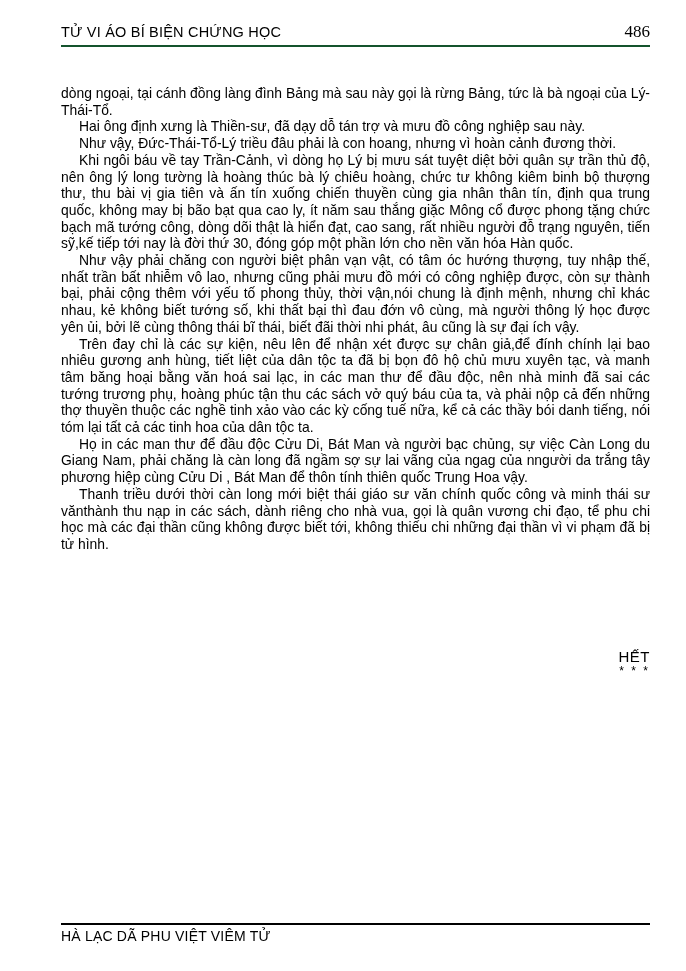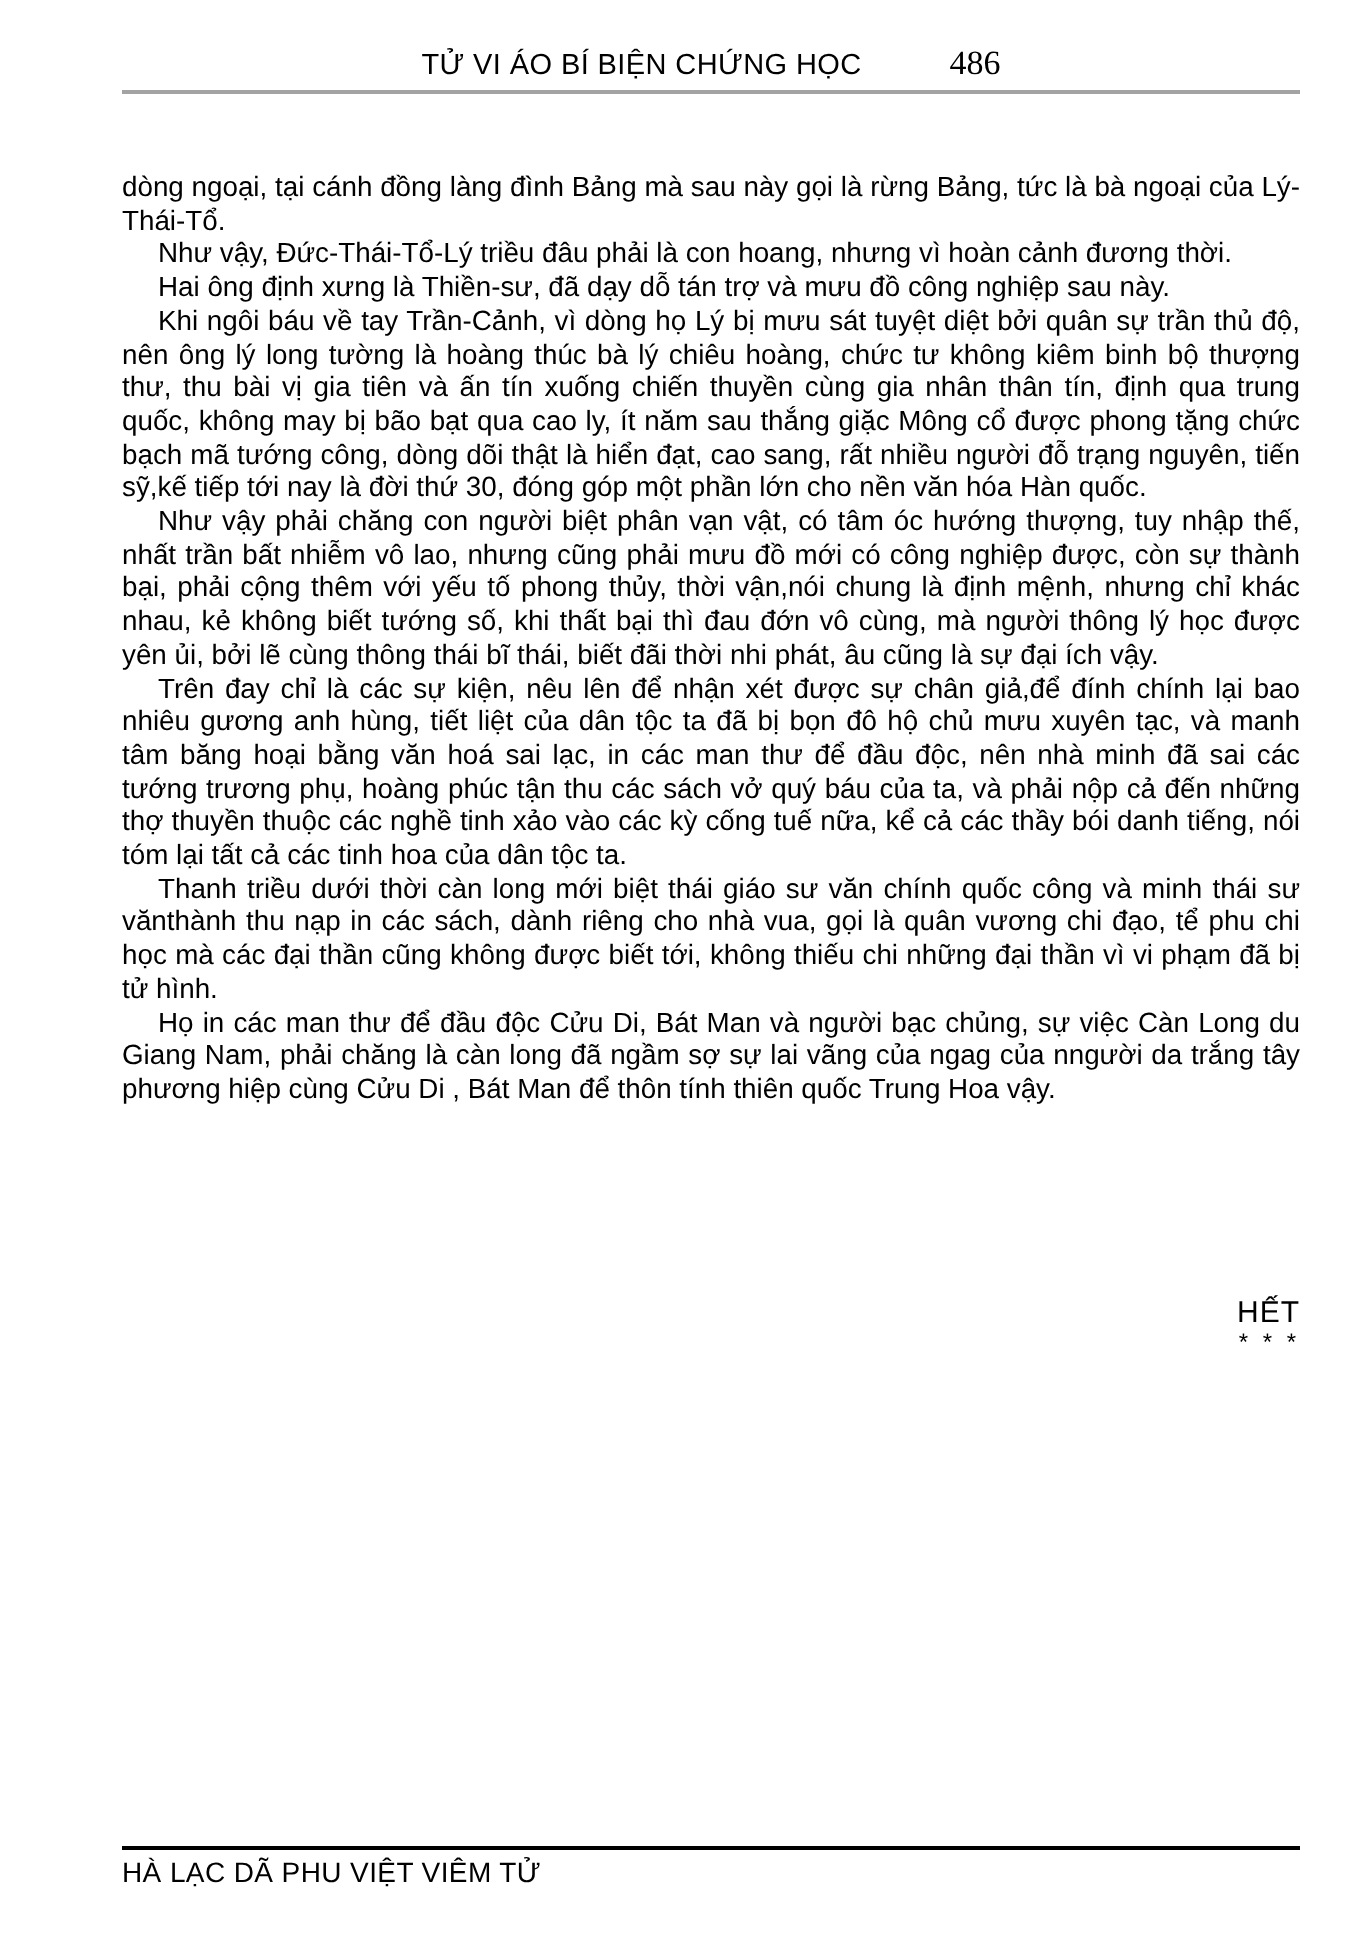--- a/index.html
+++ b/index.html
@@ -15,23 +15,23 @@
     color: #000000;
     font-family: "Liberation Sans", sans-serif;
     overflow: hidden;
   }
   .page-header {
     position: absolute;
     top: 22px;
     left: 61px;
     right: 36px;
     display: flex;
-    justify-content: center;
+    justify-content: space-between;
     align-items: baseline;
-    border-bottom: 2px solid #a3a3a3;
+    border-bottom: 2px solid #14532d;
     padding-bottom: 3px;
   }
   .page-title {
     font-size: 14.5px;
     letter-spacing: 0.2px;
     white-space: nowrap;
   }
   .page-number {
     font-family: "Liberation Serif", serif;
     font-size: 17px;
@@ -87,27 +87,27 @@
 
 <div class="page">
 
   <div class="page-header">
     <span class="page-title">TỬ VI ÁO BÍ BIỆN CHỨNG HỌC</span>
     <span class="page-number">486</span>
   </div>
 
   <div class="body-text">
     <p class="continuation">dòng ngoại, tại cánh đồng làng đình Bảng mà sau này gọi là rừng Bảng, tức là bà ngoại của Lý-Thái-Tổ.</p>
+    <p>Hai ông định xưng là Thiền-sư, đã dạy dỗ tán trợ và mưu đồ công nghiệp sau này.</p>
     <p>Như vậy, Đức-Thái-Tổ-Lý triều đâu phải là con hoang, nhưng vì hoàn cảnh đương thời.</p>
-    <p>Hai ông định xưng là Thiền-sư, đã dạy dỗ tán trợ và mưu đồ công nghiệp sau này.</p>
     <p>Khi ngôi báu về tay Trần-Cảnh, vì dòng họ Lý bị mưu sát tuyệt diệt bởi quân sự trần thủ độ, nên ông lý long tường là hoàng thúc bà lý chiêu hoàng, chức tư không kiêm binh bộ thượng thư, thu bài vị gia tiên và ấn tín xuống chiến thuyền cùng gia nhân thân tín, định qua trung quốc, không may bị bão bạt qua cao ly, ít năm sau thắng giặc Mông cổ được phong tặng chức bạch mã tướng công, dòng dõi thật là hiển đạt, cao sang, rất nhiều người đỗ trạng nguyên, tiến sỹ,kế tiếp tới nay là đời thứ 30, đóng góp một phần lớn cho nền văn hóa Hàn quốc.</p>
     <p>Như vậy phải chăng con người biệt phân vạn vật, có tâm óc hướng thượng, tuy nhập thế, nhất trần bất nhiễm vô lao, nhưng cũng phải mưu đồ mới có công nghiệp được, còn sự thành bại, phải cộng thêm với yếu tố phong thủy, thời vận,nói chung là định mệnh, nhưng chỉ khác nhau, kẻ không biết tướng số, khi thất bại thì đau đớn vô cùng, mà người thông lý học được yên ủi, bởi lẽ cùng thông thái bĩ thái, biết đãi thời nhi phát, âu cũng là sự đại ích vậy.</p>
     <p>Trên đay chỉ là các sự kiện, nêu lên để nhận xét được sự chân giả,để đính chính lại bao nhiêu gương anh hùng, tiết liệt của dân tộc ta đã bị bọn đô hộ chủ mưu xuyên tạc, và manh tâm băng hoại bằng văn hoá sai lạc, in các man thư để đầu độc, nên nhà minh đã sai các tướng trương phụ, hoàng phúc tận thu các sách vở quý báu của ta, và phải nộp cả đến những thợ thuyền thuộc các nghề tinh xảo vào các kỳ cống tuế nữa, kể cả các thầy bói danh tiếng, nói tóm lại tất cả các tinh hoa của dân tộc ta.</p>
+    <p>Họ in các man thư để đầu độc Cửu Di, Bát Man và người bạc chủng, sự việc Càn Long du Giang Nam, phải chăng là càn long đã ngầm sợ sự lai vãng của ngag của nngười da trắng tây phương hiệp cùng Cửu Di , Bát Man để thôn tính thiên quốc Trung Hoa vậy.</p>
     <p>Thanh triều dưới thời càn long mới biệt thái giáo sư văn chính quốc công và minh thái sư vănthành thu nạp in các sách, dành riêng cho nhà vua, gọi là quân vương chi đạo, tể phu chi học mà các đại thần cũng không được biết tới, không thiếu chi những đại thần vì vi phạm đã bị tử hình.</p>
-    <p>Họ in các man thư để đầu độc Cửu Di, Bát Man và người bạc chủng, sự việc Càn Long du Giang Nam, phải chăng là càn long đã ngầm sợ sự lai vãng của ngag của nngười da trắng tây phương hiệp cùng Cửu Di , Bát Man để thôn tính thiên quốc Trung Hoa vậy.</p>
   </div>
 
   <div class="end-block">
     <div class="end-marker">HẾT</div>
     <div class="end-stars">* * *</div>
   </div>
 
   <div class="page-footer">
     <span>HÀ LẠC DÃ PHU VIỆT VIÊM TỬ</span>
   </div>

